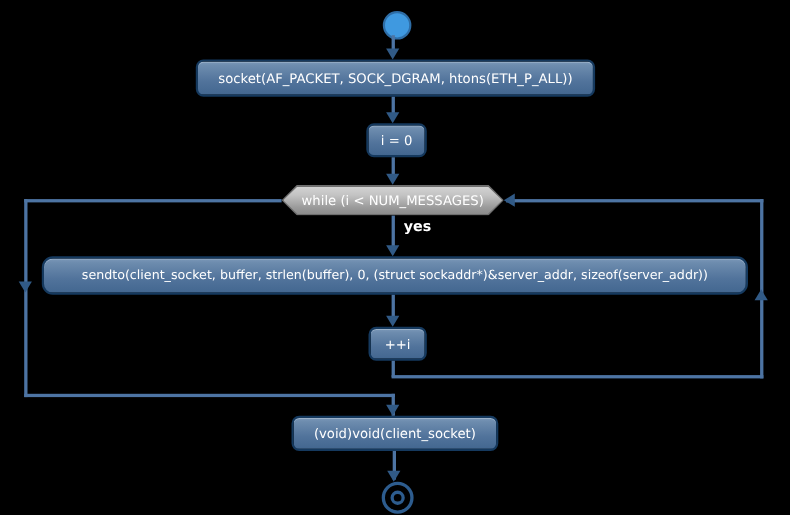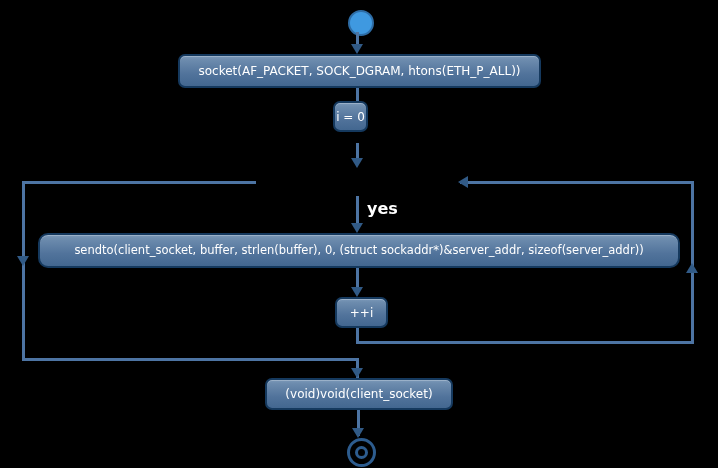--- a/index.html
+++ b/index.html
@@ -45,47 +45,52 @@
     border:3px solid #2d5c8e;background:transparent;
   }
   
   .v-line{position:absolute;width:3px;background:#4d74a3;}
   .h-line{position:absolute;height:3px;background:#4d74a3;}
   .arr{position:absolute;width:0;height:0;}
   .arr.down{border-left:6px solid transparent;border-right:6px solid transparent;border-top:10px solid #315a86;}
   .arr.up{border-left:6px solid transparent;border-right:6px solid transparent;border-bottom:10px solid #315a86;}
   .arr.left{border-top:6px solid transparent;border-bottom:6px solid transparent;border-right:10px solid #315a86;}
   .edge-label{
-    position:absolute;color:#ffffff;font-size:16px;font-weight:bold;white-space:nowrap;
+    position:absolute;color:#ffffff;font-size:13px;font-weight:bold;white-space:nowrap;
   }
 </style>
 </head>
 <body>
 
 <div class="canvas">
 
   <div class="start-circle"></div>
 
   <div class="v-line" style="left:356px;top:32px;height:16px;"></div>
   <div class="arr down" style="left:351px;top:44px;"></div>
 
   <div class="node" style="left:178px;top:54px;width:363px;height:34px;">
     <span>socket(AF_PACKET, SOCK_DGRAM, htons(ETH_P_ALL))</span>
   </div>
 
   <div class="v-line" style="left:356px;top:88px;height:18px;"></div>
   <div class="arr down" style="left:351px;top:102px;"></div>
 
-  <div class="node" style="left:333px;top:101px;width:35px;height:31px;">
+  <div class="node" style="left:333px;top:112px;width:55px;height:31px;">
     <span>i = 0</span>
   </div>
 
   <div class="v-line" style="left:356px;top:143px;height:19px;"></div>
   <div class="arr down" style="left:351px;top:158px;"></div>
 
+  <div class="hex-outer" style="left:256px;top:168px;width:202px;height:28px;">
+    <div class="hex-inner">
+      <span>while (i &lt; NUM_MESSAGES)</span>
+    </div>
+  </div>
 
   <div class="v-line" style="left:356px;top:196px;height:31px;"></div>
   <div class="arr down" style="left:351px;top:223px;"></div>
   <div class="edge-label" style="left:367px;top:199px;">yes</div>
 
   <div class="node small" style="left:38px;top:233px;width:642px;height:35px;border-radius:10px;">
     <span>sendto(client_socket, buffer, strlen(buffer), 0, (struct sockaddr*)&amp;server_addr, sizeof(server_addr))</span>
   </div>
 
   <div class="v-line" style="left:356px;top:268px;height:24px;"></div>

